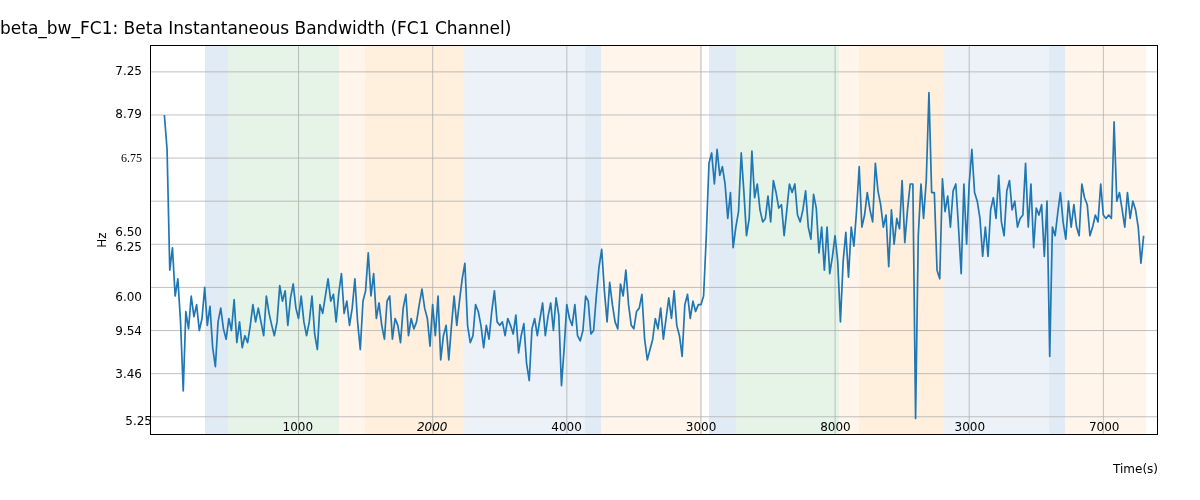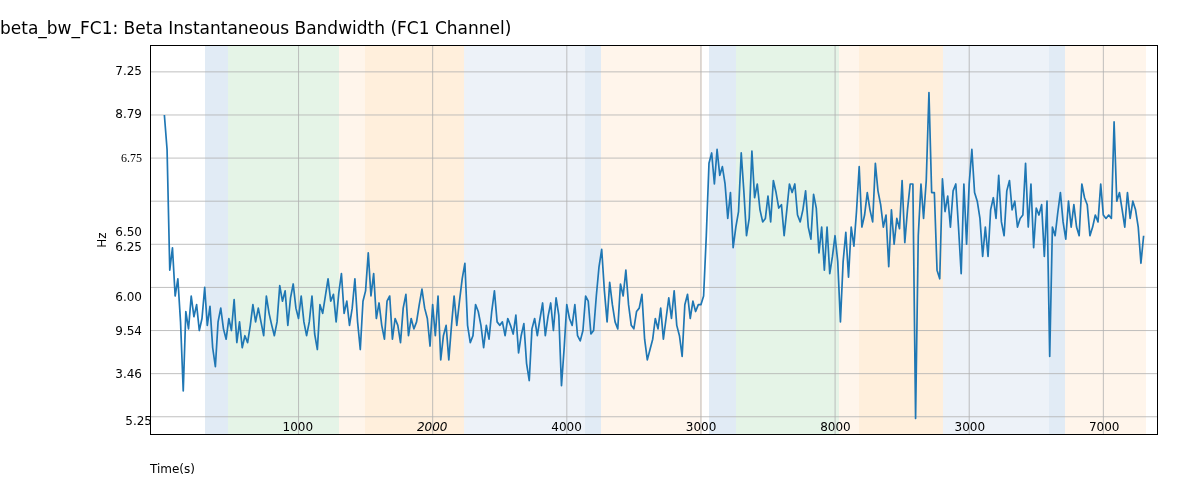--- a/index.html
+++ b/index.html
@@ -77,21 +77,21 @@
   }
   .axis-label {
     position: absolute;
     font-size: 12px;
     color: #000;
   }
   .xlabel {
     top: 462px;
     left: 150px;
     width: 1008px;
-    text-align: left;
+    text-align: right;
   }
   .ylabel {
     top: 45px;
     left: 92px;
     height: 390px;
     width: 20px;
     display: flex;
     align-items: center;
     justify-content: center;
     transform-origin: center center;

